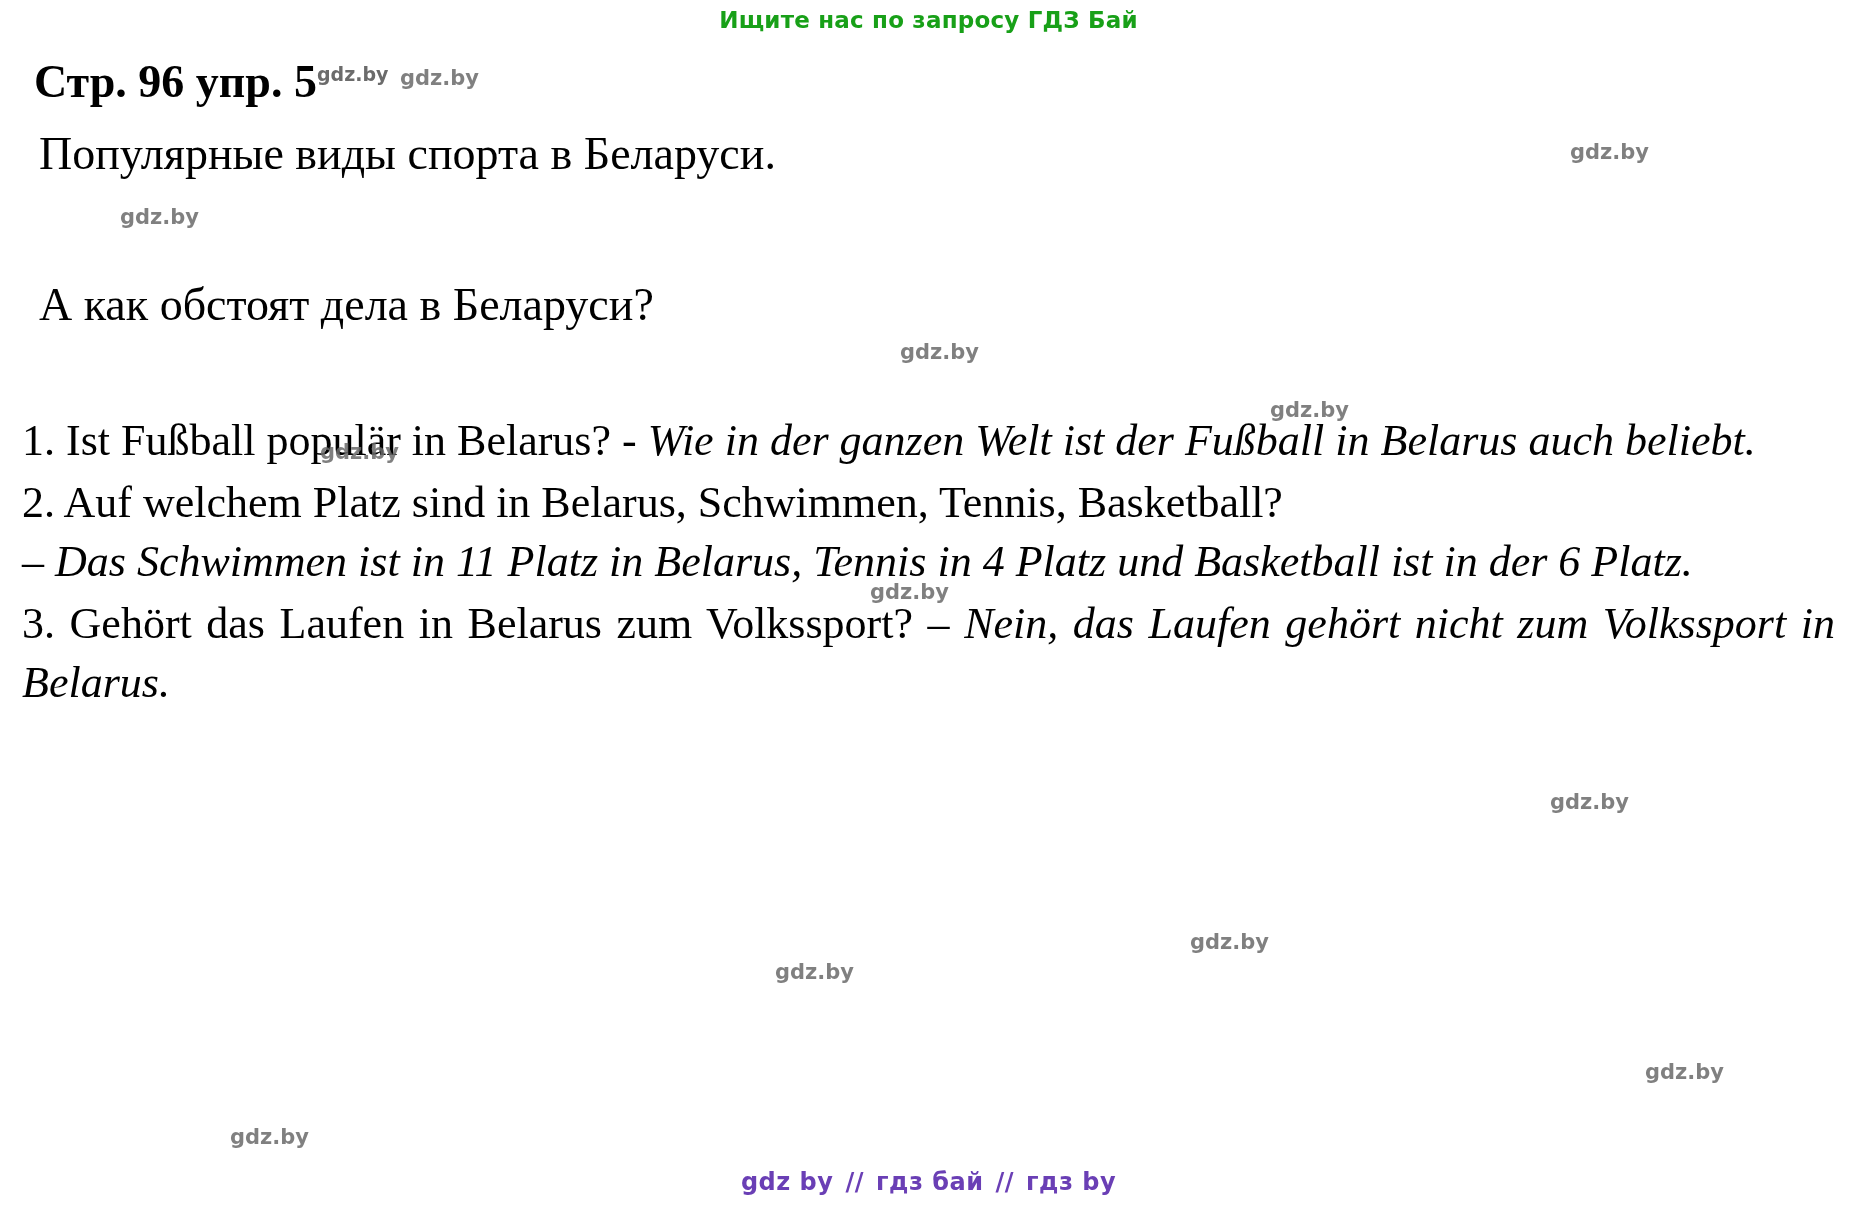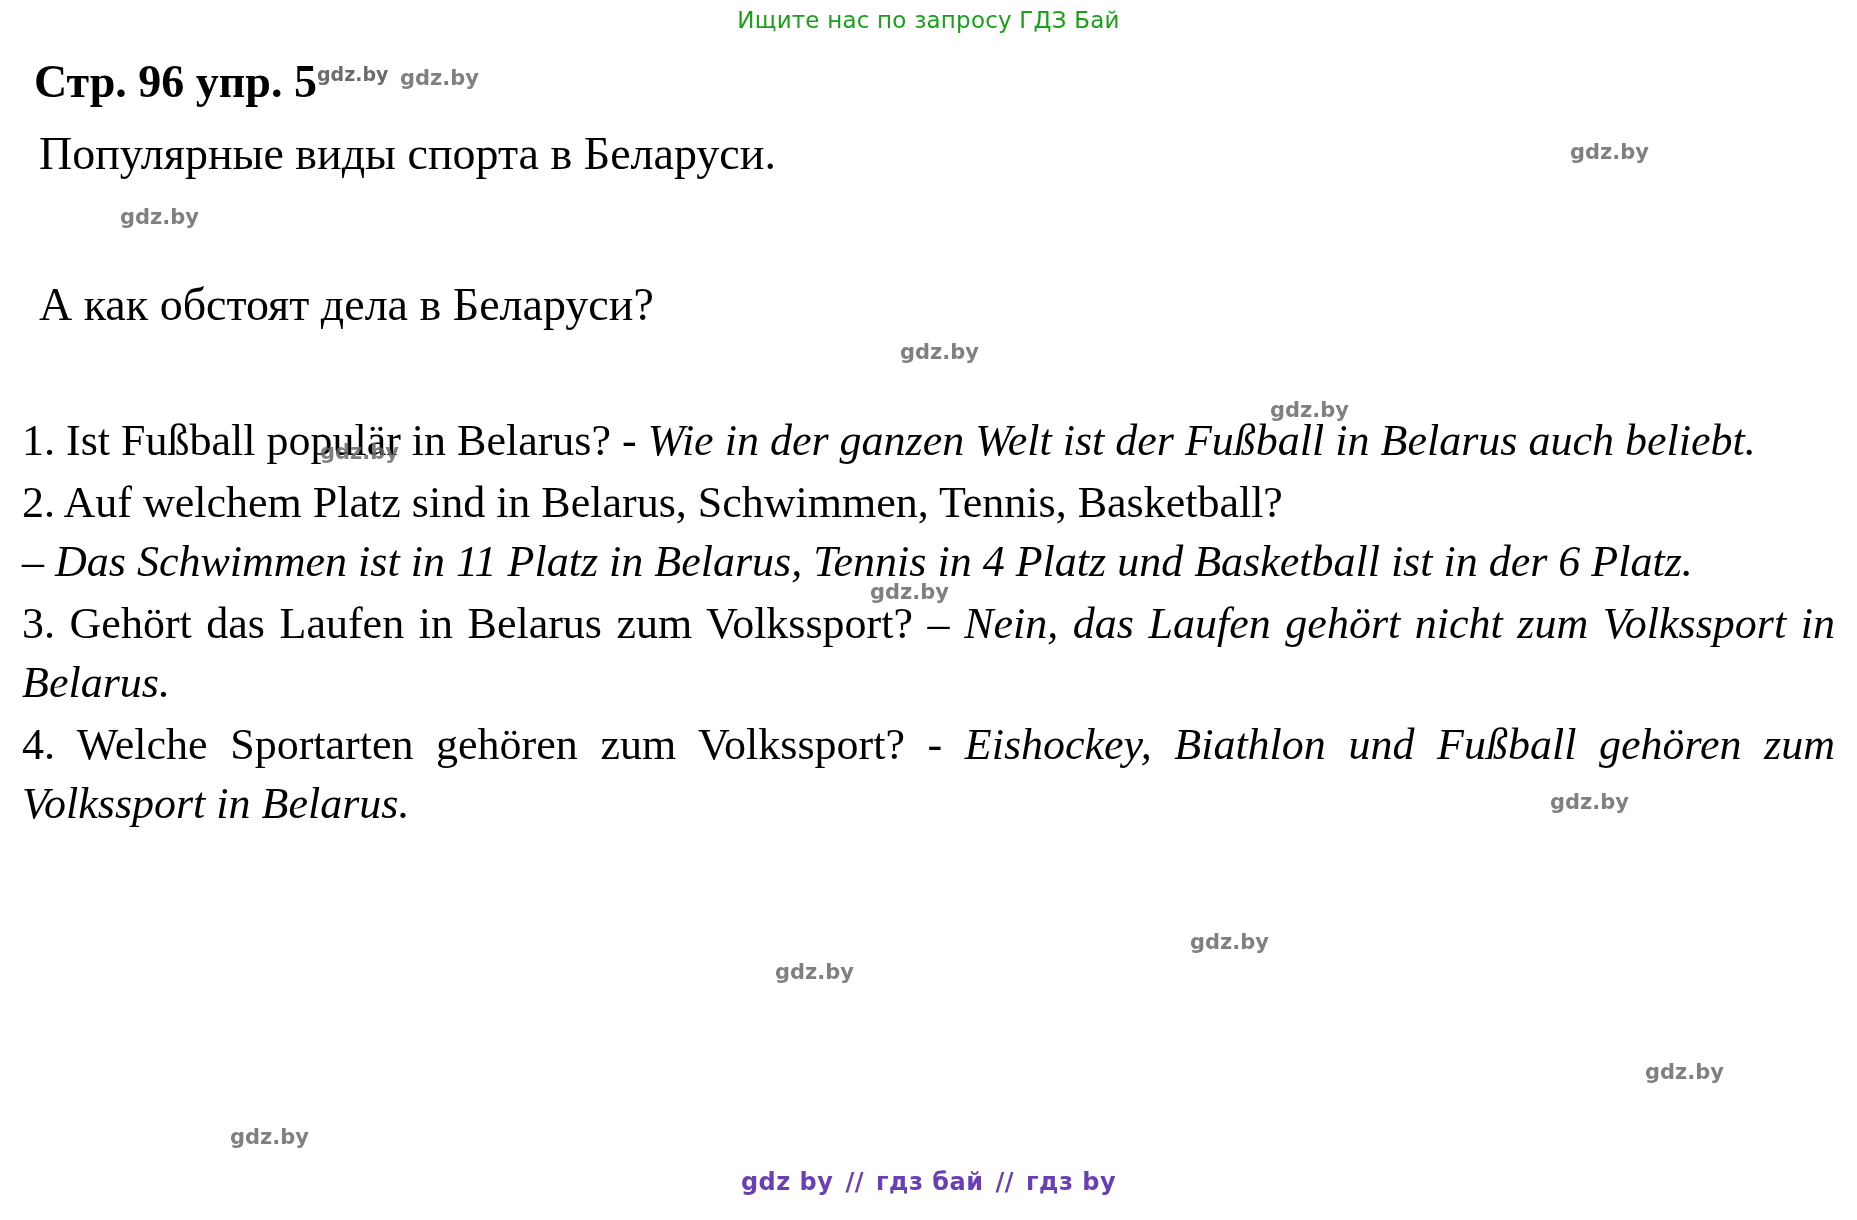--- a/index.html
+++ b/index.html
@@ -19,21 +19,21 @@
     position: relative;
     width: 1857px;
     height: 1220px;
     box-sizing: border-box;
     padding: 0 22px;
   }
   .top-banner {
     text-align: center;
     color: #18a018;
     font-family: "DejaVu Sans", sans-serif;
-    font-weight: normal;
+    font-weight: bold;
     font-size: 23px;
     padding-top: 7px;
     letter-spacing: 0.2px;
   }
   .heading {
     font-size: 46px;
     line-height: 1.18;
     margin: 12px;
     white-space: nowrap;
   }
@@ -111,23 +111,20 @@
   <p class="body-text qa">
     <span>1.  Ist  Fußball  populär  in  Belarus?  -  </span><span class="ans">Wie  in  der  ganzen  Welt  ist  der Fußball in Belarus auch beliebt.</span>
   </p>
   <p class="body-text qa">
     <span>2. Auf welchem Platz sind in Belarus, Schwimmen, Tennis, Basketball?</span><br>
     <span class="ans">–  Das  Schwimmen  ist  in  11  Platz  in  Belarus,  Tennis  in  4  Platz  und Basketball ist in der 6 Platz.</span>
   </p>
   <p class="body-text qa">
     <span>3. Gehört das Laufen in Belarus zum Volkssport? – </span><span class="ans">Nein, das Laufen gehört nicht zum Volkssport in Belarus.</span>
   </p>
-  <p class="body-text qa">
-    <span>4.  Welche  Sportarten  gehören  zum  Volkssport?  -  </span><span class="ans">Eishockey,  Biathlon und Fußball gehören zum Volkssport in Belarus.</span>
-  </p>
 
   <div id="watermark-layer">
       <div class="wm" style="left: 400px; top: 66px; color: rgb(107, 107, 107);">gdz.by</div>
       <div class="wm" style="left: 1570px; top: 140px; color: rgb(107, 107, 107);">gdz.by</div>
       <div class="wm" style="left: 120px; top: 205px; color: rgb(107, 107, 107);">gdz.by</div>
       <div class="wm" style="left: 900px; top: 340px; color: rgb(107, 107, 107);">gdz.by</div>
       <div class="wm" style="left: 1270px; top: 398px; color: rgb(107, 107, 107);">gdz.by</div>
       <div class="wm" style="left: 320px; top: 440px; color: rgb(107, 107, 107);">gdz.by</div>
       <div class="wm" style="left: 870px; top: 580px; color: rgb(107, 107, 107);">gdz.by</div>
       <div class="wm" style="left: 1550px; top: 790px; color: rgb(107, 107, 107);">gdz.by</div>

